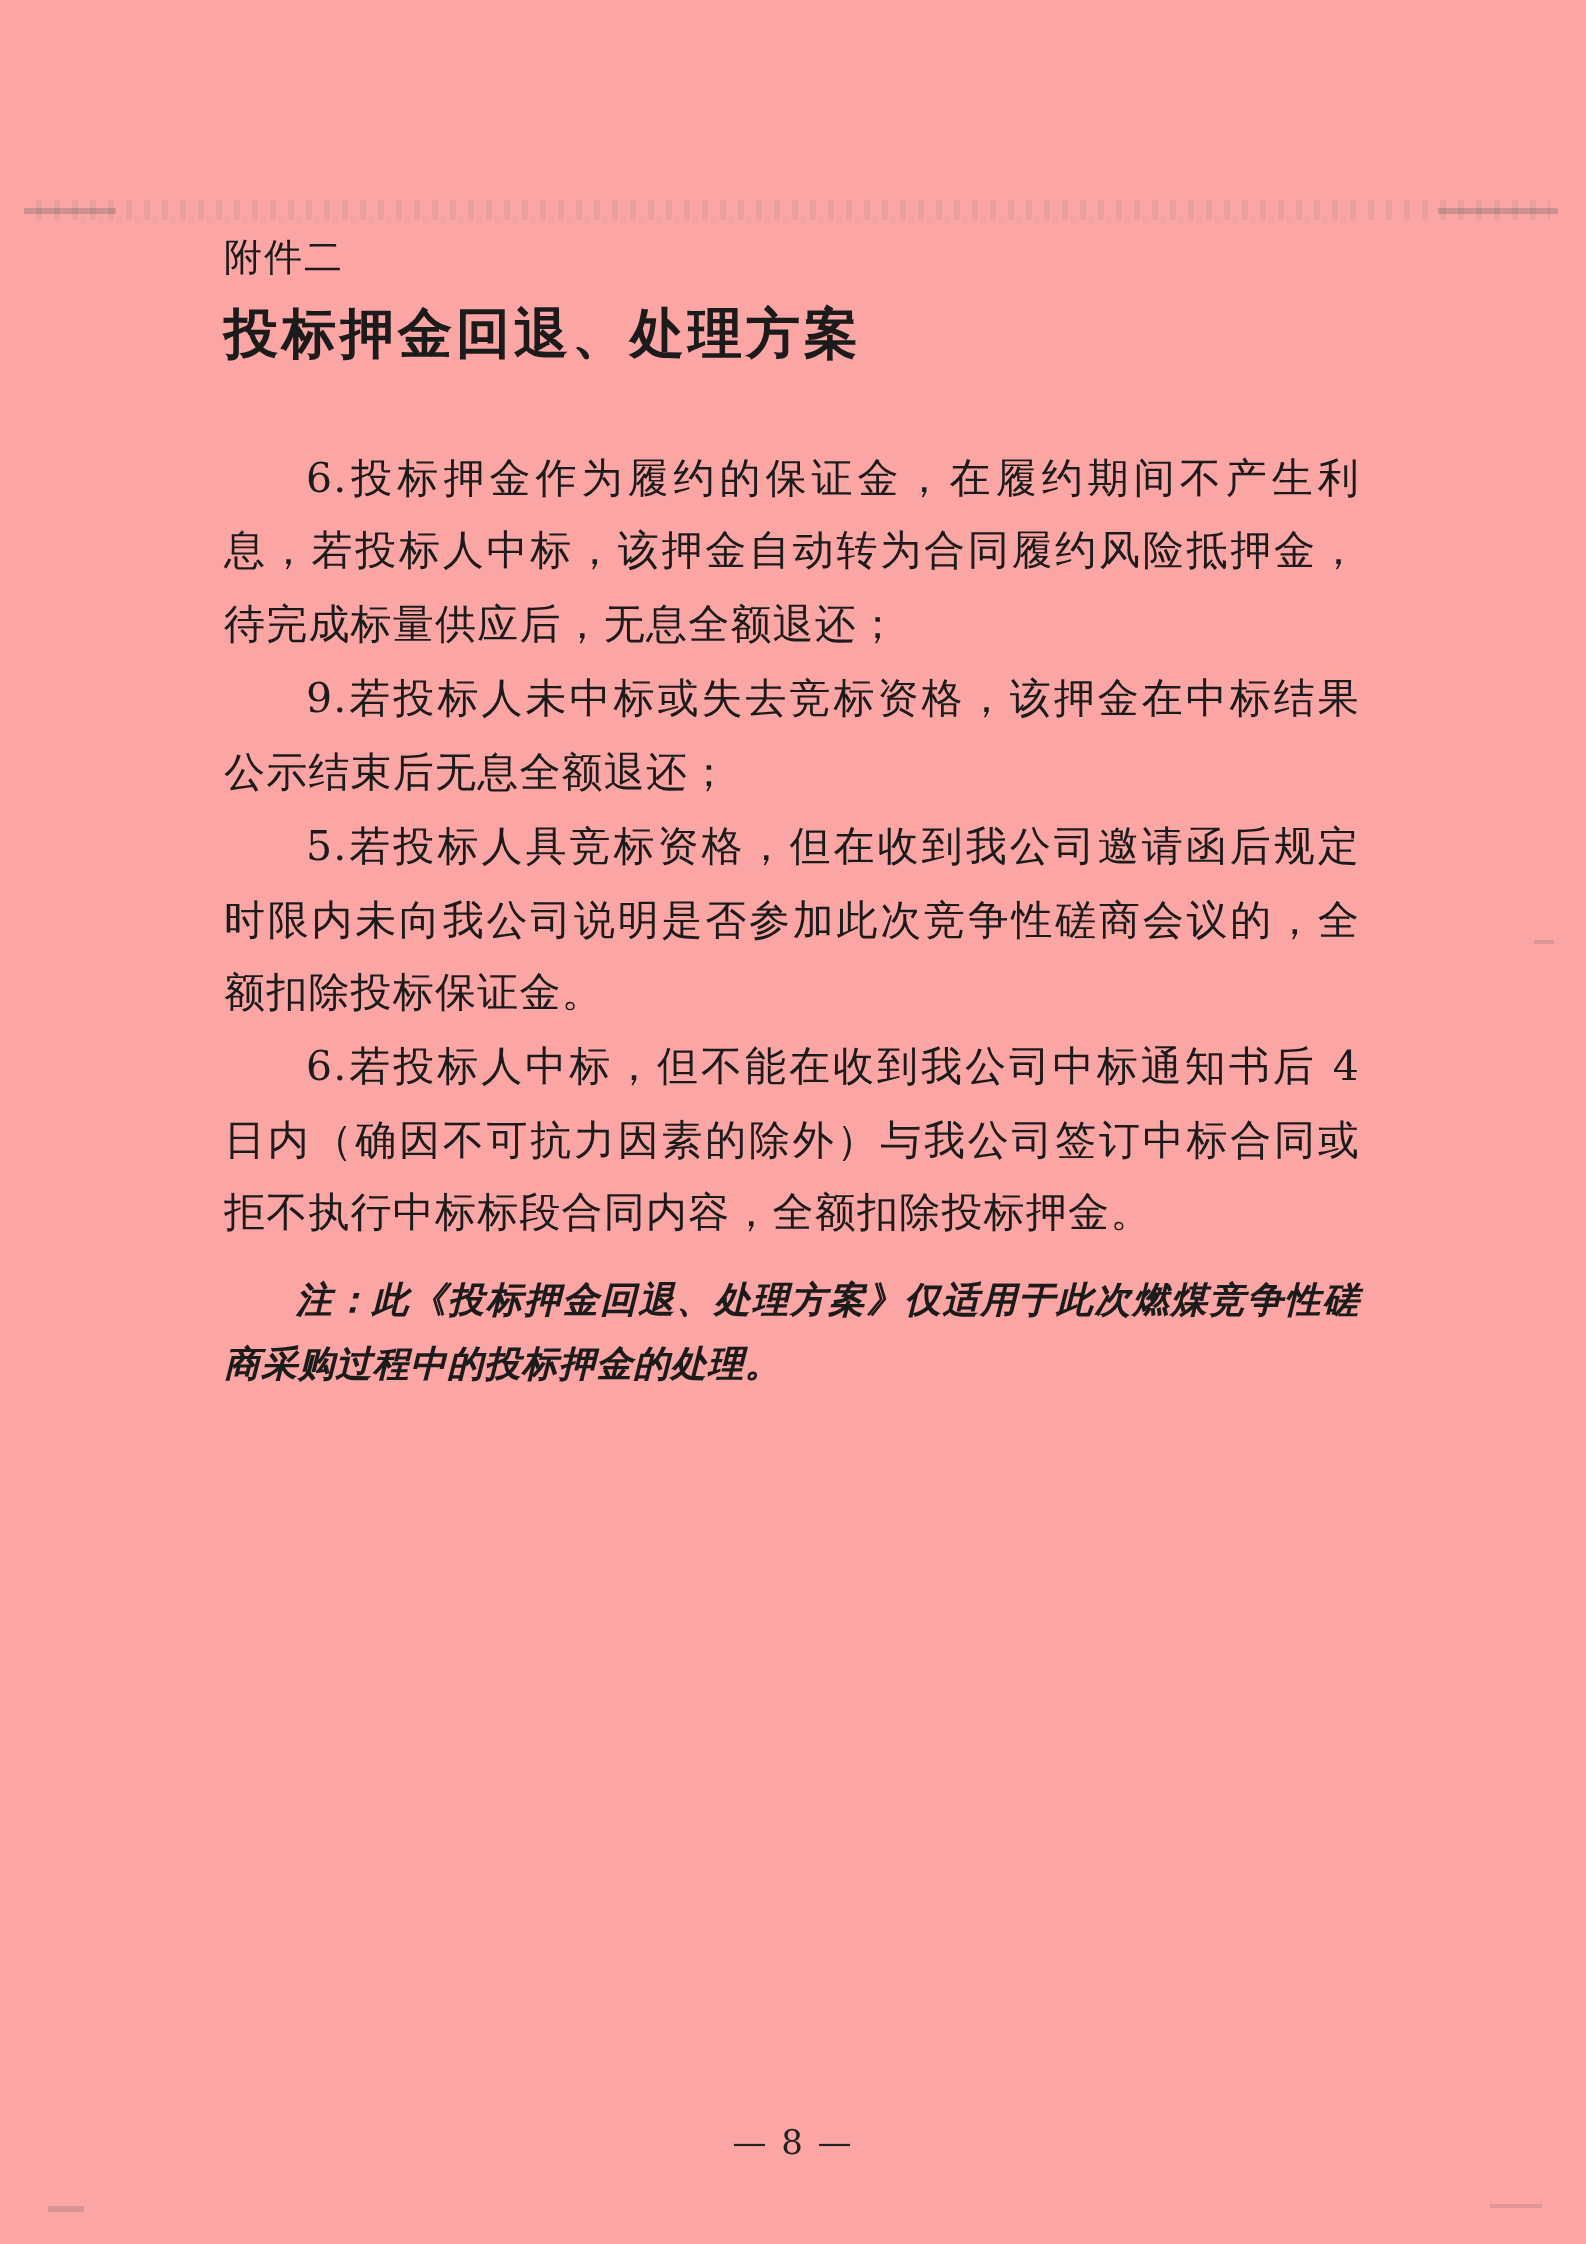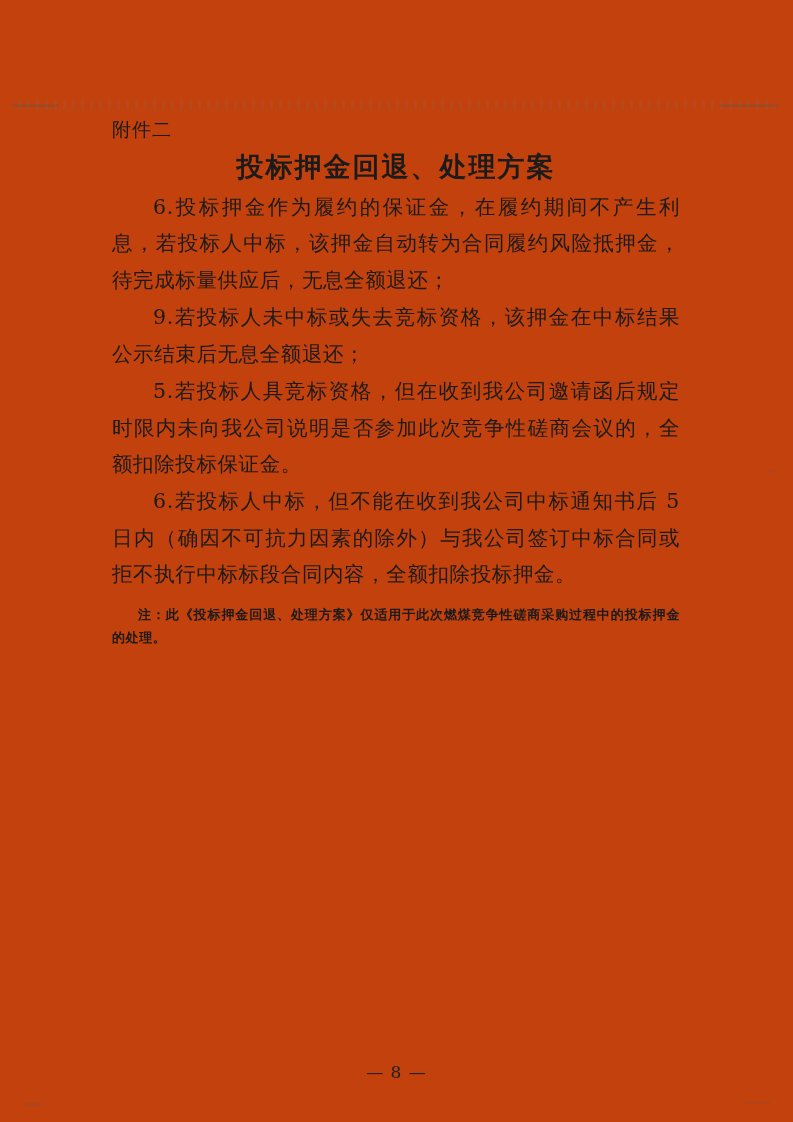--- a/index.html
+++ b/index.html
@@ -12,21 +12,21 @@
     background: #ffffff;
     font-family: "DejaVu Serif", "Liberation Serif", serif;
     color: #1b1b1b;
     position: relative;
     overflow: hidden;
   }
 
   .page {
     position: absolute;
     inset: 0;
-    background: #c2410c;
+    background: #fca5a5;
   }
 
   
   .scan-band {
     position: absolute;
     left: 18px;
     right: 18px;
     top: 100px;
     height: 10px;
     background: repeating-linear-gradient(
@@ -64,46 +64,47 @@
 
   .attachment-label {
     font-size: 19px;
     letter-spacing: 1px;
     line-height: 1.4;
     margin-bottom: 6px;
     font-family: "DejaVu Serif", "Liberation Serif", serif;
   }
 
   .doc-title {
-    text-align: center;
+    text-align: left;
     font-size: 27px;
     font-weight: bold;
     letter-spacing: 2px;
-    margin: 2px 0 4px 0;
+    margin: 2px 0 36px 0;
     font-family: "DejaVu Serif", "Liberation Serif", serif;
   }
 
   .para {
     font-size: 20.5px;
     line-height: 1.78;
     text-align: justify;
     text-justify: inter-ideograph;
     text-indent: 2em;
     margin: 0 0 1px 0;
     letter-spacing: .6px;
   }
 
   .note {
-    font-size: 13px;
+    font-size: 18px;
     line-height: 1.78;
     font-weight: bold;
     text-align: justify;
     text-indent: 2em;
     letter-spacing: .6px;
     margin-top: 10px;
+    font-style: italic;
   }
 
   .page-number {
     position: absolute;
     left: 0;
     right: 0;
     bottom: 40px;
     text-align: center;
     font-size: 17px;
     letter-spacing: 1px;
@@ -125,21 +126,21 @@
 
   <div class="content">
 
     <div class="attachment-label">附件二</div>
 
     <div class="doc-title">投标押金回退、处理方案</div>
 
     <p class="para">6.投标押金作为履约的保证金，在履约期间不产生利息，若投标人中标，该押金自动转为合同履约风险抵押金，待完成标量供应后，无息全额退还；</p>
     <p class="para">9.若投标人未中标或失去竞标资格，该押金在中标结果公示结束后无息全额退还；</p>
     <p class="para">5.若投标人具竞标资格，但在收到我公司邀请函后规定时限内未向我公司说明是否参加此次竞争性磋商会议的，全额扣除投标保证金。</p>
-    <p class="para">6.若投标人中标，但不能在收到我公司中标通知书后 5 日内（确因不可抗力因素的除外）与我公司签订中标合同或拒不执行中标标段合同内容，全额扣除投标押金。</p>
+    <p class="para">6.若投标人中标，但不能在收到我公司中标通知书后 4 日内（确因不可抗力因素的除外）与我公司签订中标合同或拒不执行中标标段合同内容，全额扣除投标押金。</p>
 
     <p class="note">注：此《投标押金回退、处理方案》仅适用于此次燃煤竞争性磋商采购过程中的投标押金的处理。</p>
 
   </div>
 
   <div class="page-number">— 8 —</div>
 
 </div>
 
 </body></html>

